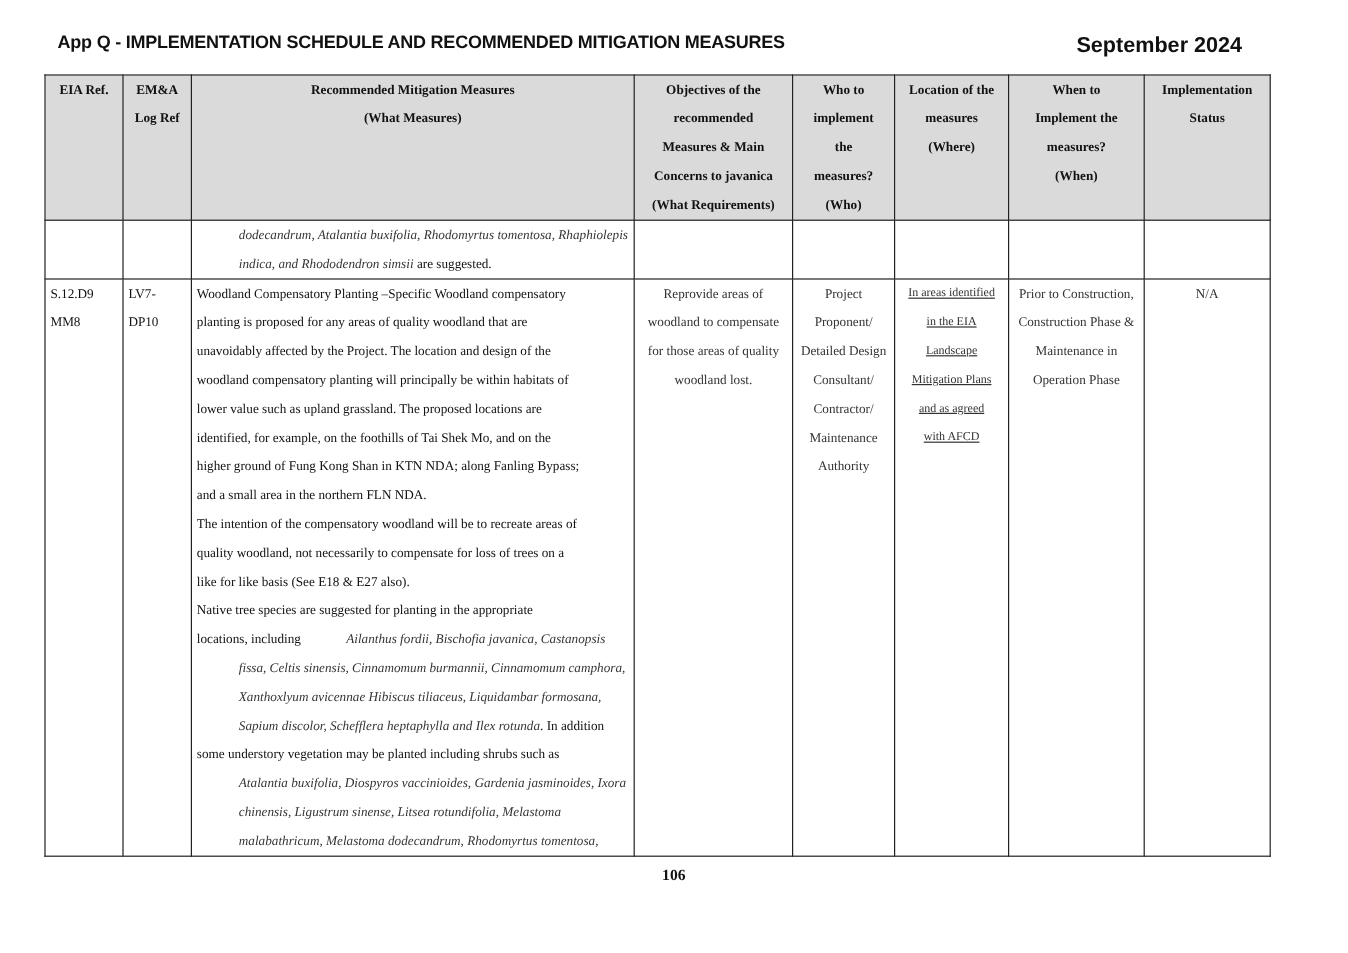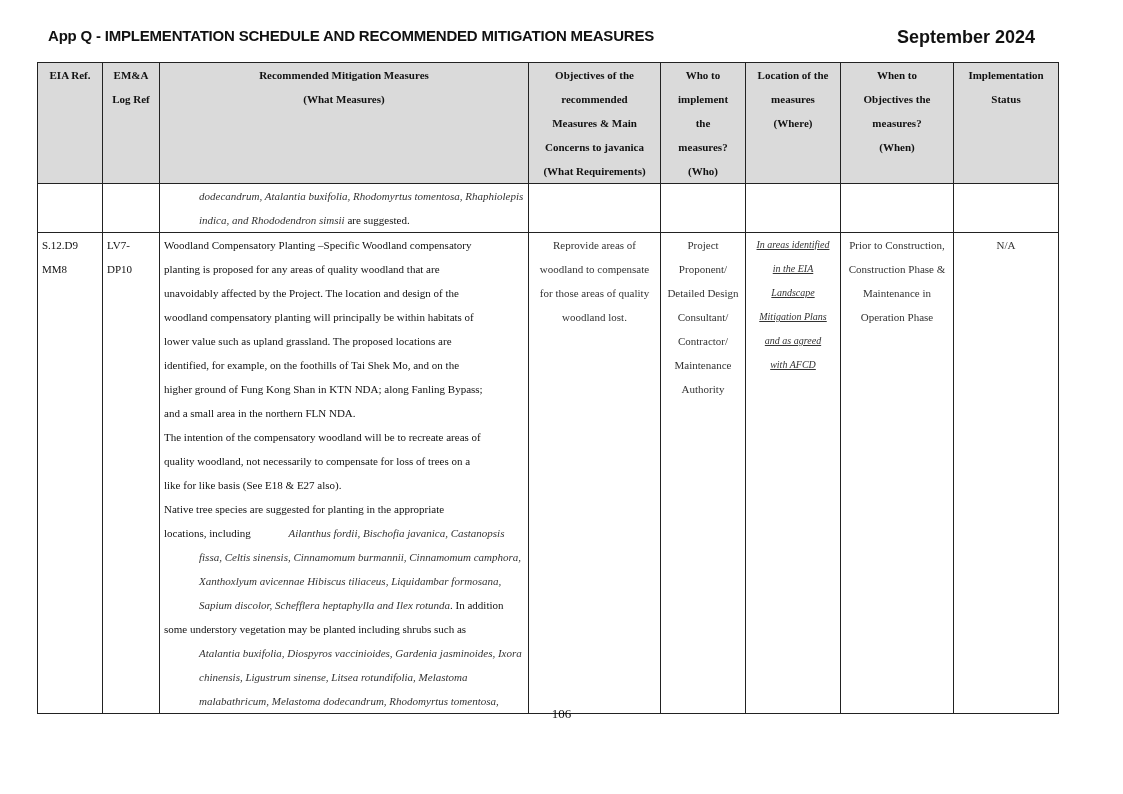--- a/index.html
+++ b/index.html
@@ -6,22 +6,22 @@
   body { width:1123px; height:794px; position:relative; overflow:hidden; font-family:"Liberation Serif", serif; color:#111; }
   .hdr-title { position:absolute; left:48px; top:27px; font-family:"Liberation Sans", sans-serif; font-weight:bold; font-size:15px; letter-spacing:-0.2px; }
   .hdr-date { position:absolute; left:897px; top:27px; font-family:"Liberation Sans", sans-serif; font-weight:bold; font-size:18px; }
   table.main { position:absolute; left:37px; top:62px; width:1021px; border-collapse:collapse; table-layout:fixed; }
   table.main td, table.main th { border:1.5px solid #222; vertical-align:top; padding:0 4px; font-size:11px; line-height:24px; }
   table.main th { background:#dadada; font-weight:bold; text-align:center; height:117px; padding-top:0; }
   .c { text-align:center; }
   .body-cell { font-size:11px; }
   .it { font-style:italic; color:#333;margin-left:35px; }
   .small { font-size:10px; color:#333; }
-  .ul { text-decoration:underline; font-style:italic; color:#333; font-size:10px; }
-  .pageno { position:absolute; left:0; width:1123px; top:706px; text-align:center; font-size:13px; }
+  .ul { text-decoration:underline; color:#333; font-size:10px; }
+  .pageno { position:absolute; left:0; width:1123px; top:721px; text-align:center; font-size:13px;font-weight:bold; }
   .line { display:block; }
 </style>
 </head>
 <body>
 
 <div class="hdr-title">App Q - IMPLEMENTATION SCHEDULE AND RECOMMENDED MITIGATION MEASURES</div>
 <div class="hdr-date">September 2024</div>
 
 <table class="main">
   <colgroup>
@@ -61,21 +61,21 @@
           <span class="line">measures?</span>
           <span class="line">(Who)</span>
         </th>
     <th>
           <span class="line">Location of the</span>
           <span class="line">measures</span>
           <span class="line">(Where)</span>
         </th>
     <th>
           <span class="line">When to</span>
-          <span class="line">Objectives the</span>
+          <span class="line">Implement the</span>
           <span class="line">measures?</span>
           <span class="line">(When)</span>
         </th>
     <th>
           <span class="line">Implementation</span>
           <span class="line">Status</span>
         </th>
   </tr>
 
   <tr style="height:48px">

